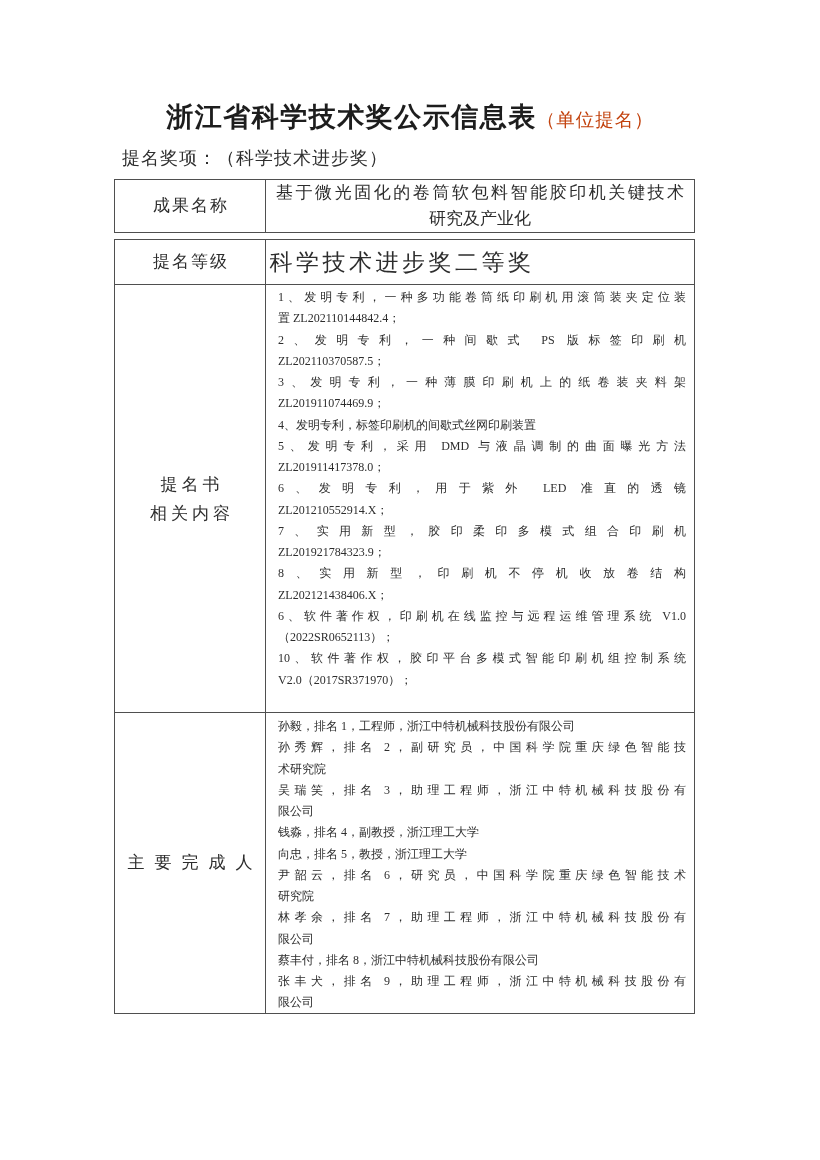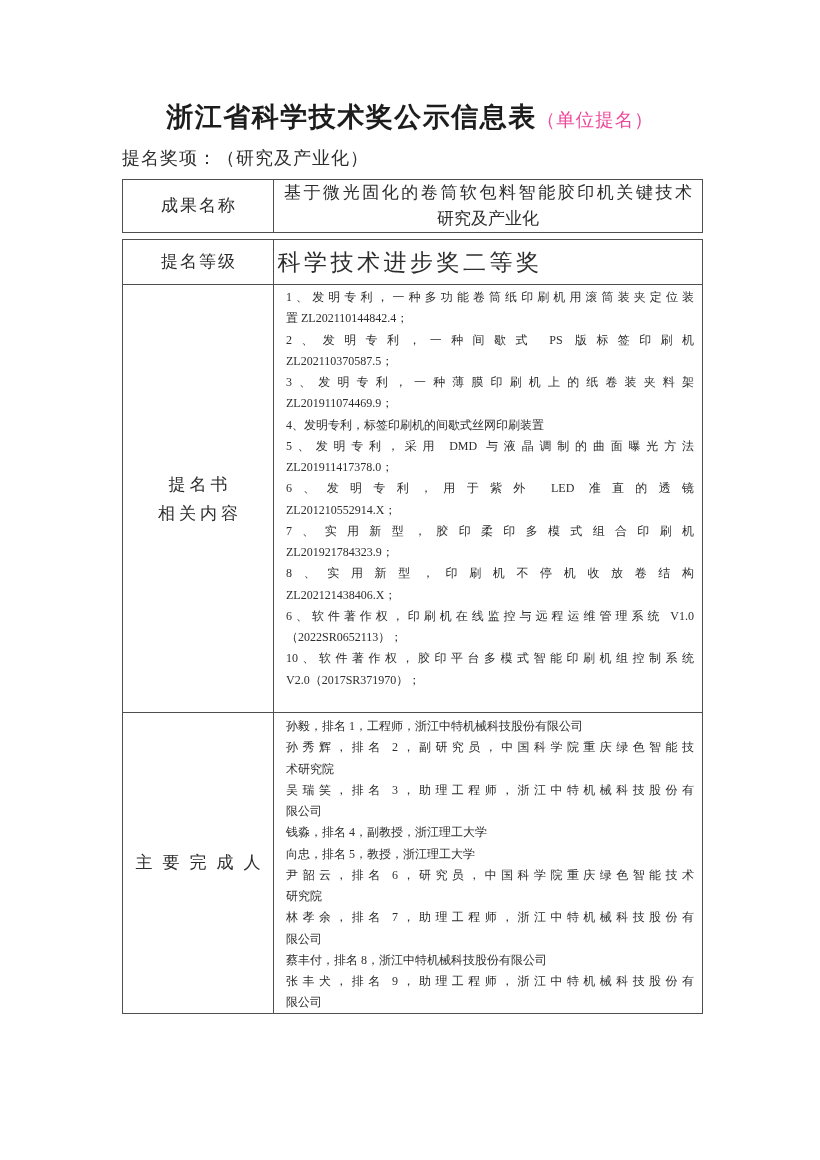--- a/index.html
+++ b/index.html
@@ -2,27 +2,27 @@
 <html><head>
 <meta charset="utf-8">
 <style>
   html,body { margin:0; padding:0; background:#ffffff; }
   body { width:820px; height:1160px; font-family:"Liberation Serif","DejaVu Serif",serif; color:#2d2d2d; }
   .sheet { position:relative; width:820px; height:1160px; background:#ffffff; overflow:hidden; }
 
   
   .title { position:absolute; top:99px; left:0; width:100%; text-align:center; white-space:nowrap; }
   .title-main { font-family:"Liberation Sans","DejaVu Sans",sans-serif; font-weight:700; font-size:27px; letter-spacing:1.5px; color:#1d1d1d; }
-  .title-paren { font-family:"Liberation Serif","DejaVu Serif",serif; font-weight:400; font-size:18.5px; letter-spacing:1px; color:#ec4899; }
+  .title-paren { font-family:"Liberation Serif","DejaVu Serif",serif; font-weight:400; font-size:18.5px; letter-spacing:1px; color:#c2410c; }
 
   
   .award-line { position:absolute; top:146px; left:122px; font-size:18px; letter-spacing:1px; color:#2e2e2e; }
 
   
-  .tbl { position:absolute; left:122px; width:579px; border:1px solid #4f4f4f; background:#fff; }
+  .tbl { position:absolute; left:114px; width:579px; border:1px solid #4f4f4f; background:#fff; }
   .tbl-1 { top:179px; }
   .tbl-2 { top:239px; }
   .trow { display:flex; }
   .trow + .trow { border-top:1px solid #4f4f4f; }
   .r1 { height:52px; }
   .r2 { height:44px;font-family:Liberation Serif, serif; }
   .r3 { height:427px; }
   .r4 { height:300px; }
 
   .tlabel { width:150px; flex:0 0 150px; border-right:1px solid #4f4f4f;
@@ -50,21 +50,21 @@
 </style>
 </head>
 <body>
 
 <div class="sheet">
 
   <div class="title">
     <span class="title-main">浙江省科学技术奖公示信息表</span><span class="title-paren">（单位提名）</span>
   </div>
 
-  <div class="award-line">提名奖项：（研究及产业化）</div>
+  <div class="award-line">提名奖项：（科学技术进步奖）</div>
 
   <div class="tbl tbl-1">
     <div class="trow r1">
       <div class="tlabel">
         <div class="lab-line">成果名称</div>
       </div>
       <div class="tcontent cc1">
           <div class="seg-line">基于微光固化的卷筒软包料智能胶印机关键技术</div>
           <div class="seg-line">研究及产业化</div>
         </div>

